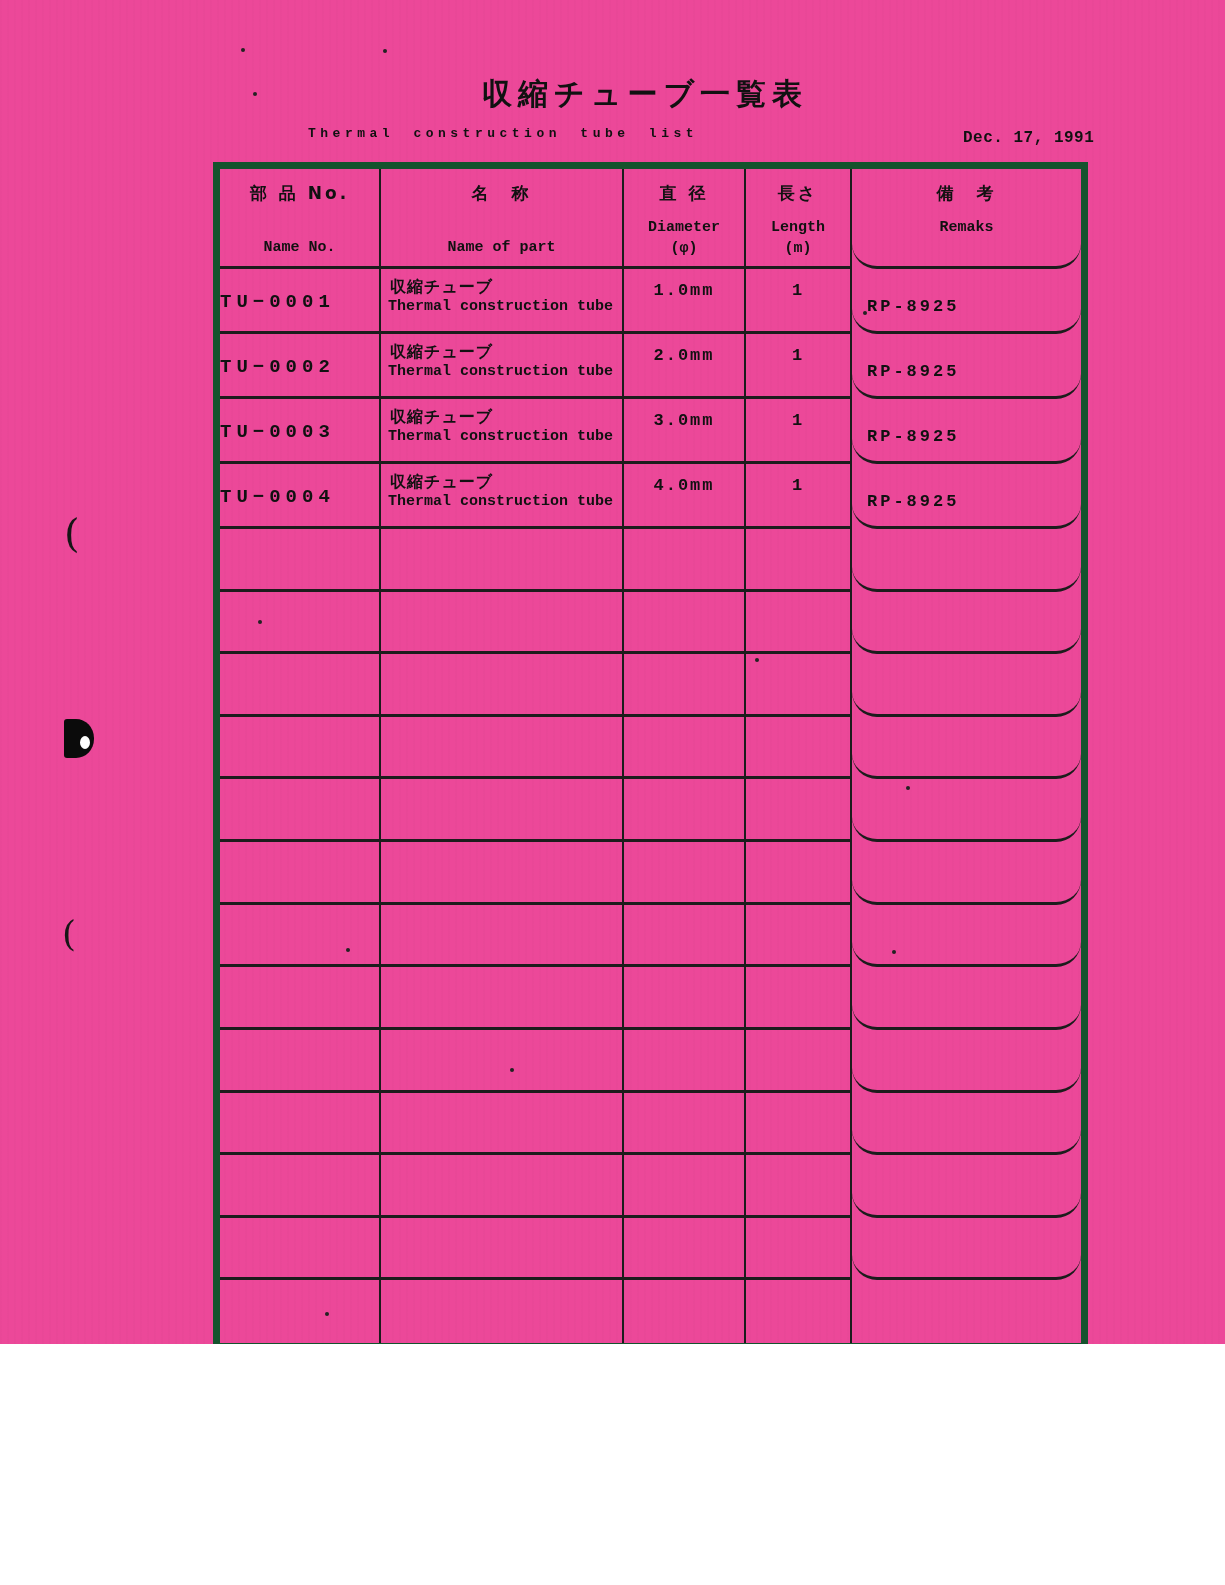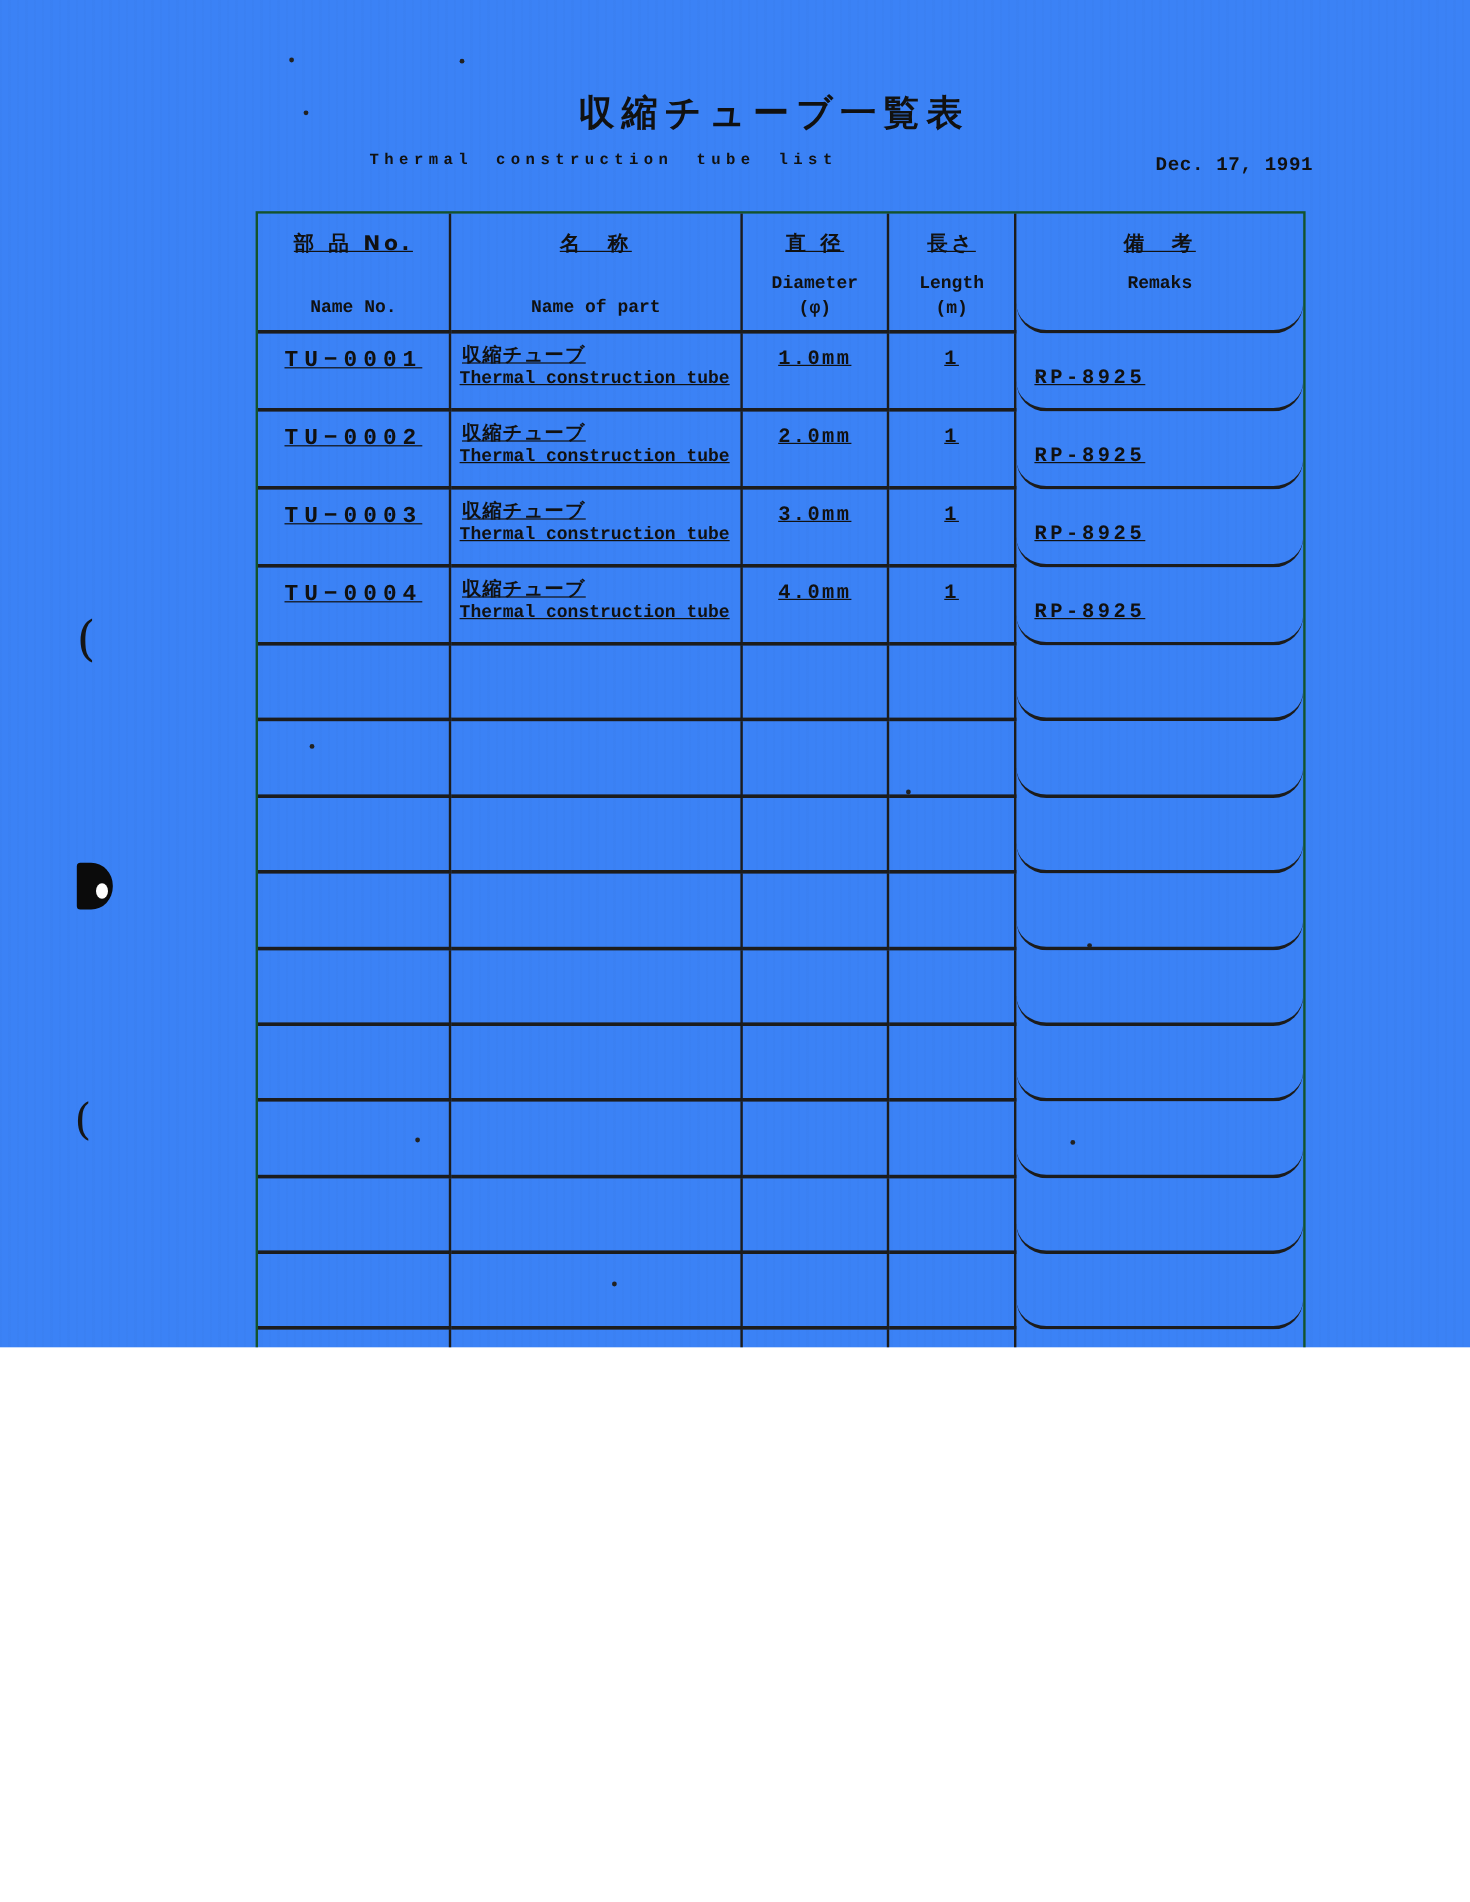--- a/index.html
+++ b/index.html
@@ -1,19 +1,19 @@
 <!DOCTYPE html>
 <html><head>
 <meta charset="utf-8">
 <style>
   html,body{margin:0;padding:0;background:#ffffff;}
   .page{
     position:relative;
-    width:1225px;height:1123px;
-    background:#3b82f6;
+    width:1225px;height:1344px;
+    background:#ec4899;
     overflow:hidden;
     font-family:"DejaVu Sans",sans-serif;
     color:#111;
   }
   .page::before{ 
     content:"";position:absolute;inset:0;
     background:repeating-linear-gradient(90deg,rgba(0,0,0,0.013) 0 2px,rgba(0,0,0,0) 2px 7px);
     pointer-events:none;
   }
 
@@ -27,28 +27,27 @@
     font-size:13px;font-weight:700;letter-spacing:4.5px;word-spacing:7px;
     font-family:"Liberation Mono","DejaVu Sans Mono",monospace;
   }
   .date{
     position:absolute;left:963px;top:129px;
     font-size:16px;font-weight:700;letter-spacing:0.5px;
     font-family:"Liberation Mono","DejaVu Sans Mono",monospace;
   }
 
   .tube-table{
-    position:absolute;left:213px;top:176px;
+    position:absolute;left:213px;top:162px;
     width:875px;height:1188px;
     box-sizing:border-box;
-    border:2px solid #14532d;
+    border:7px solid #14532d;
     display:grid;
     grid-template-columns:161px 243px 122px 106px auto;
     grid-template-rows:100px repeat(4,65px) repeat(13,1fr);
-    text-decoration:underline;
   }
   .cell{
     position:relative;box-sizing:border-box;
     border-right:2px solid #1c1c1c;
     border-bottom:3px solid #1c1c1c;
   }
   .cell.c4{border-right:none;border-radius:25px;}
   .cell.rlast{border-bottom:none;}
 
   
@@ -61,21 +60,21 @@
     position:absolute;left:0;width:100%;text-align:center;
     font-size:15px;font-weight:700;
     font-family:"Liberation Mono","DejaVu Sans Mono",monospace;
   }
   .en-b{top:70px;}   
   .en-m{top:50px;}   
   .en-m2{top:71px;}  
 
   
   .part-val{
-    display:block;padding-top:11px;text-align:center;
+    display:block;padding-top:22px;text-align:left;
     font-size:19px;font-weight:700;letter-spacing:5px;
     font-family:"Liberation Mono","DejaVu Sans Mono",monospace;
   }
   .njp{
     padding:7px 0 0 9px;
     font-size:16px;font-weight:700;letter-spacing:1px;
     font-family:"DejaVu Sans",sans-serif;line-height:22px;
   }
   .nen{
     padding-left:7px;

